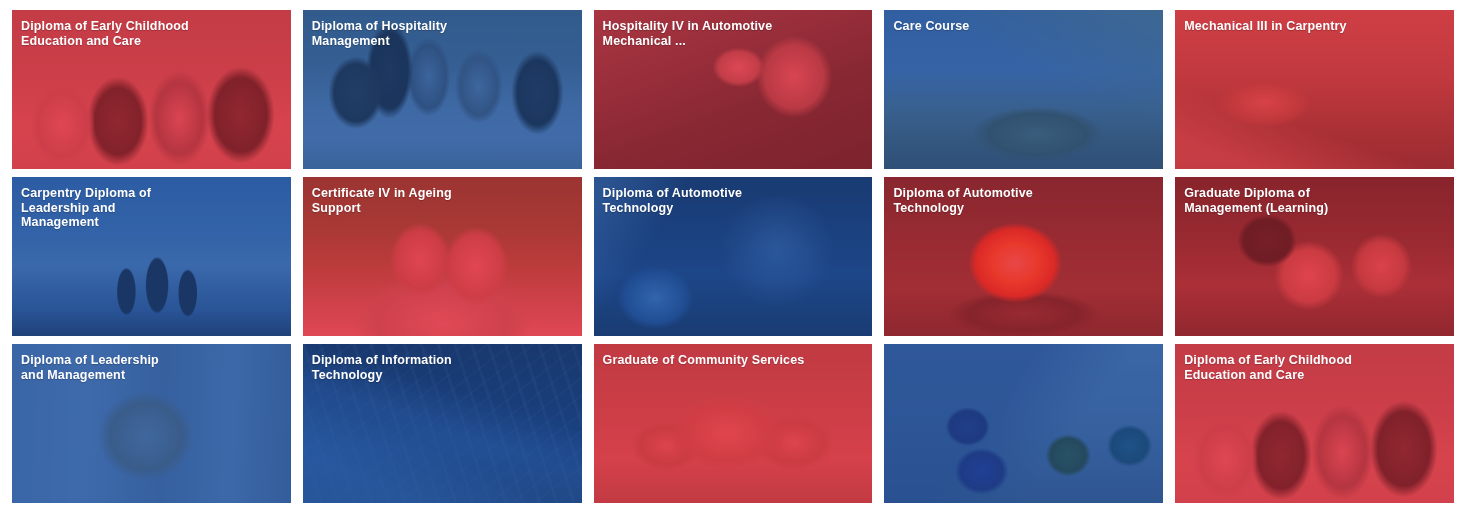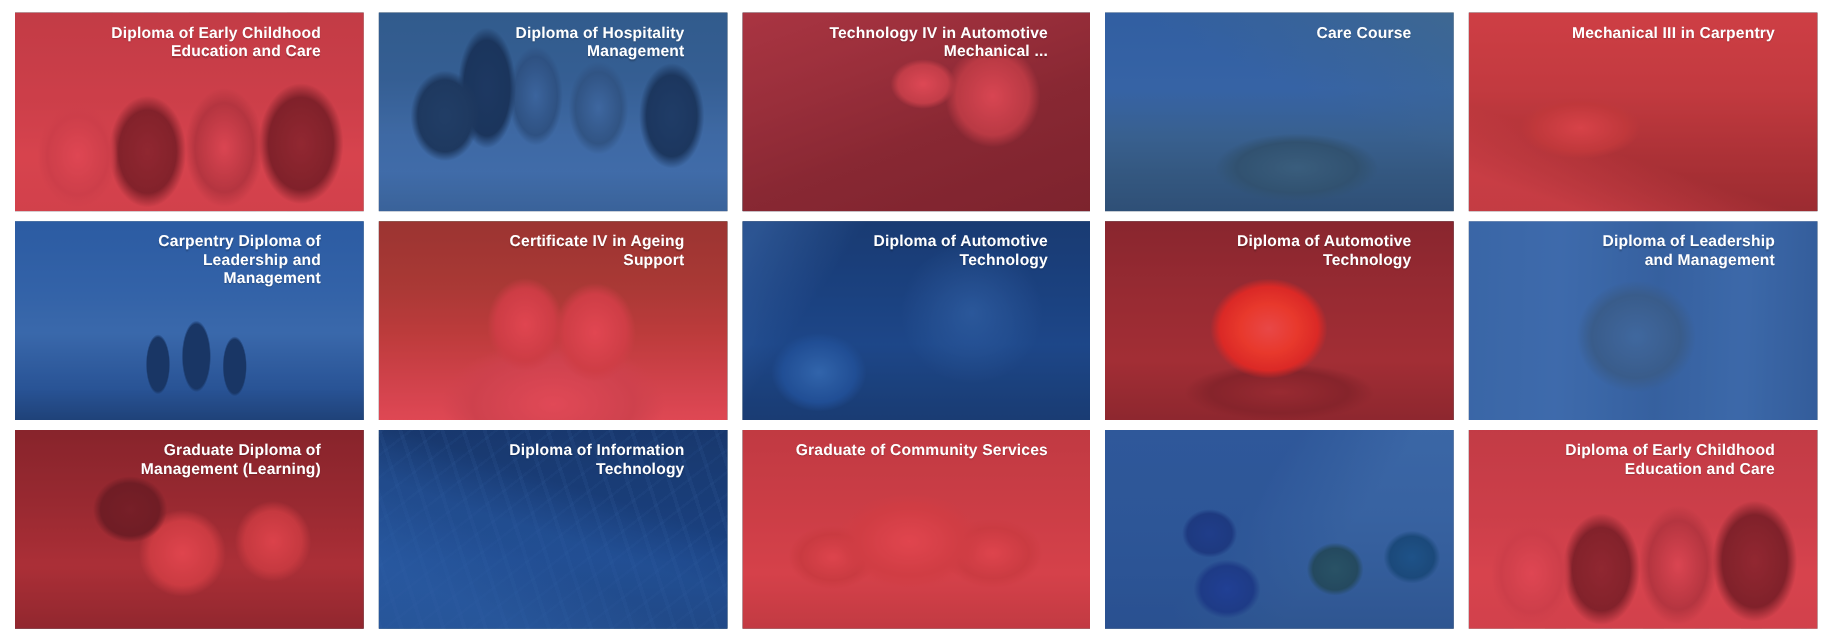--- a/index.html
+++ b/index.html
@@ -27,21 +27,20 @@
     column-gap: 12px;
     row-gap: 8px;
     background: #ffffff;
   }
 
   .course-card {
     position: relative;
     overflow: hidden;
     background-color: #6a7786;
     cursor: pointer;
-    text-align: right;
   }
 
   
   .card-photo {
     position: absolute;
     inset: 0;
     background-repeat: no-repeat;
     background-size: cover;
   }
 
@@ -240,21 +239,21 @@
   <div class="course-card theme-blue">
     <div class="card-photo photo-hospitality"></div>
     <div class="card-overlay"></div>
     <div class="card-title">Diploma of Hospitality
 Management</div>
   </div>
 
   <div class="course-card theme-red">
     <div class="card-photo photo-automech"></div>
     <div class="card-overlay"></div>
-    <div class="card-title">Technology IV in Automotive
+    <div class="card-title">Hospitality IV in Automotive
 Mechanical ...</div>
   </div>
 
   <div class="course-card theme-blue">
     <div class="card-photo photo-excavator"></div>
     <div class="card-overlay"></div>
     <div class="card-title">Care Course</div>
   </div>
 
   <div class="course-card theme-red">
@@ -285,34 +284,34 @@
 Technology</div>
   </div>
 
   <div class="course-card theme-red">
     <div class="card-photo photo-autotech-flame"></div>
     <div class="card-overlay"></div>
     <div class="card-title">Diploma of Automotive
 Technology</div>
   </div>
 
+  <div class="course-card theme-red">
+    <div class="card-photo photo-graduation"></div>
+    <div class="card-overlay"></div>
+    <div class="card-title">Graduate Diploma of
+Management (Learning)</div>
+  </div>
+
   <div class="course-card theme-blue">
     <div class="card-photo photo-handshake"></div>
     <div class="card-overlay"></div>
     <div class="card-title">Diploma of Leadership
 and Management</div>
   </div>
 
-  <div class="course-card theme-red">
-    <div class="card-photo photo-graduation"></div>
-    <div class="card-overlay"></div>
-    <div class="card-title">Graduate Diploma of
-Management (Learning)</div>
-  </div>
-
   <div class="course-card theme-blue">
     <div class="card-photo photo-it"></div>
     <div class="card-overlay"></div>
     <div class="card-title">Diploma of Information
 Technology</div>
   </div>
 
   <div class="course-card theme-red">
     <div class="card-photo photo-community"></div>
     <div class="card-overlay"></div>

